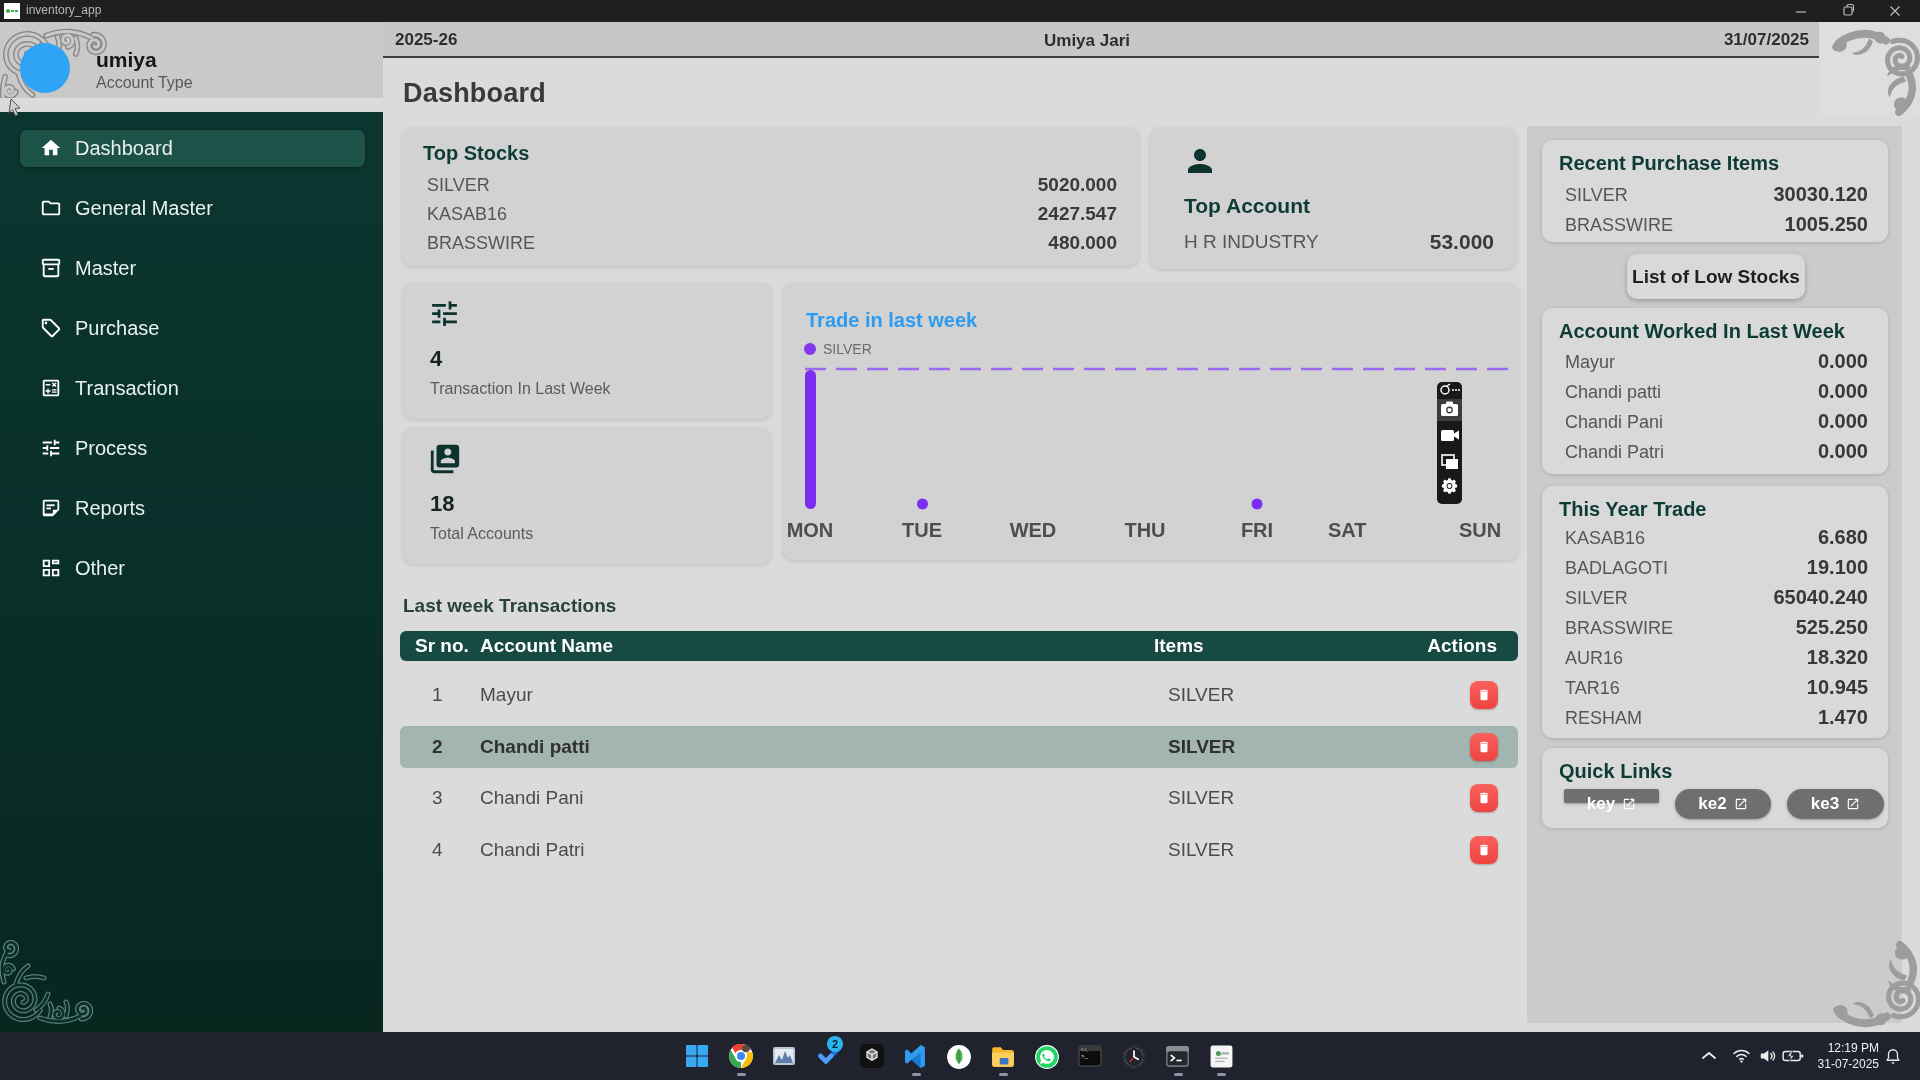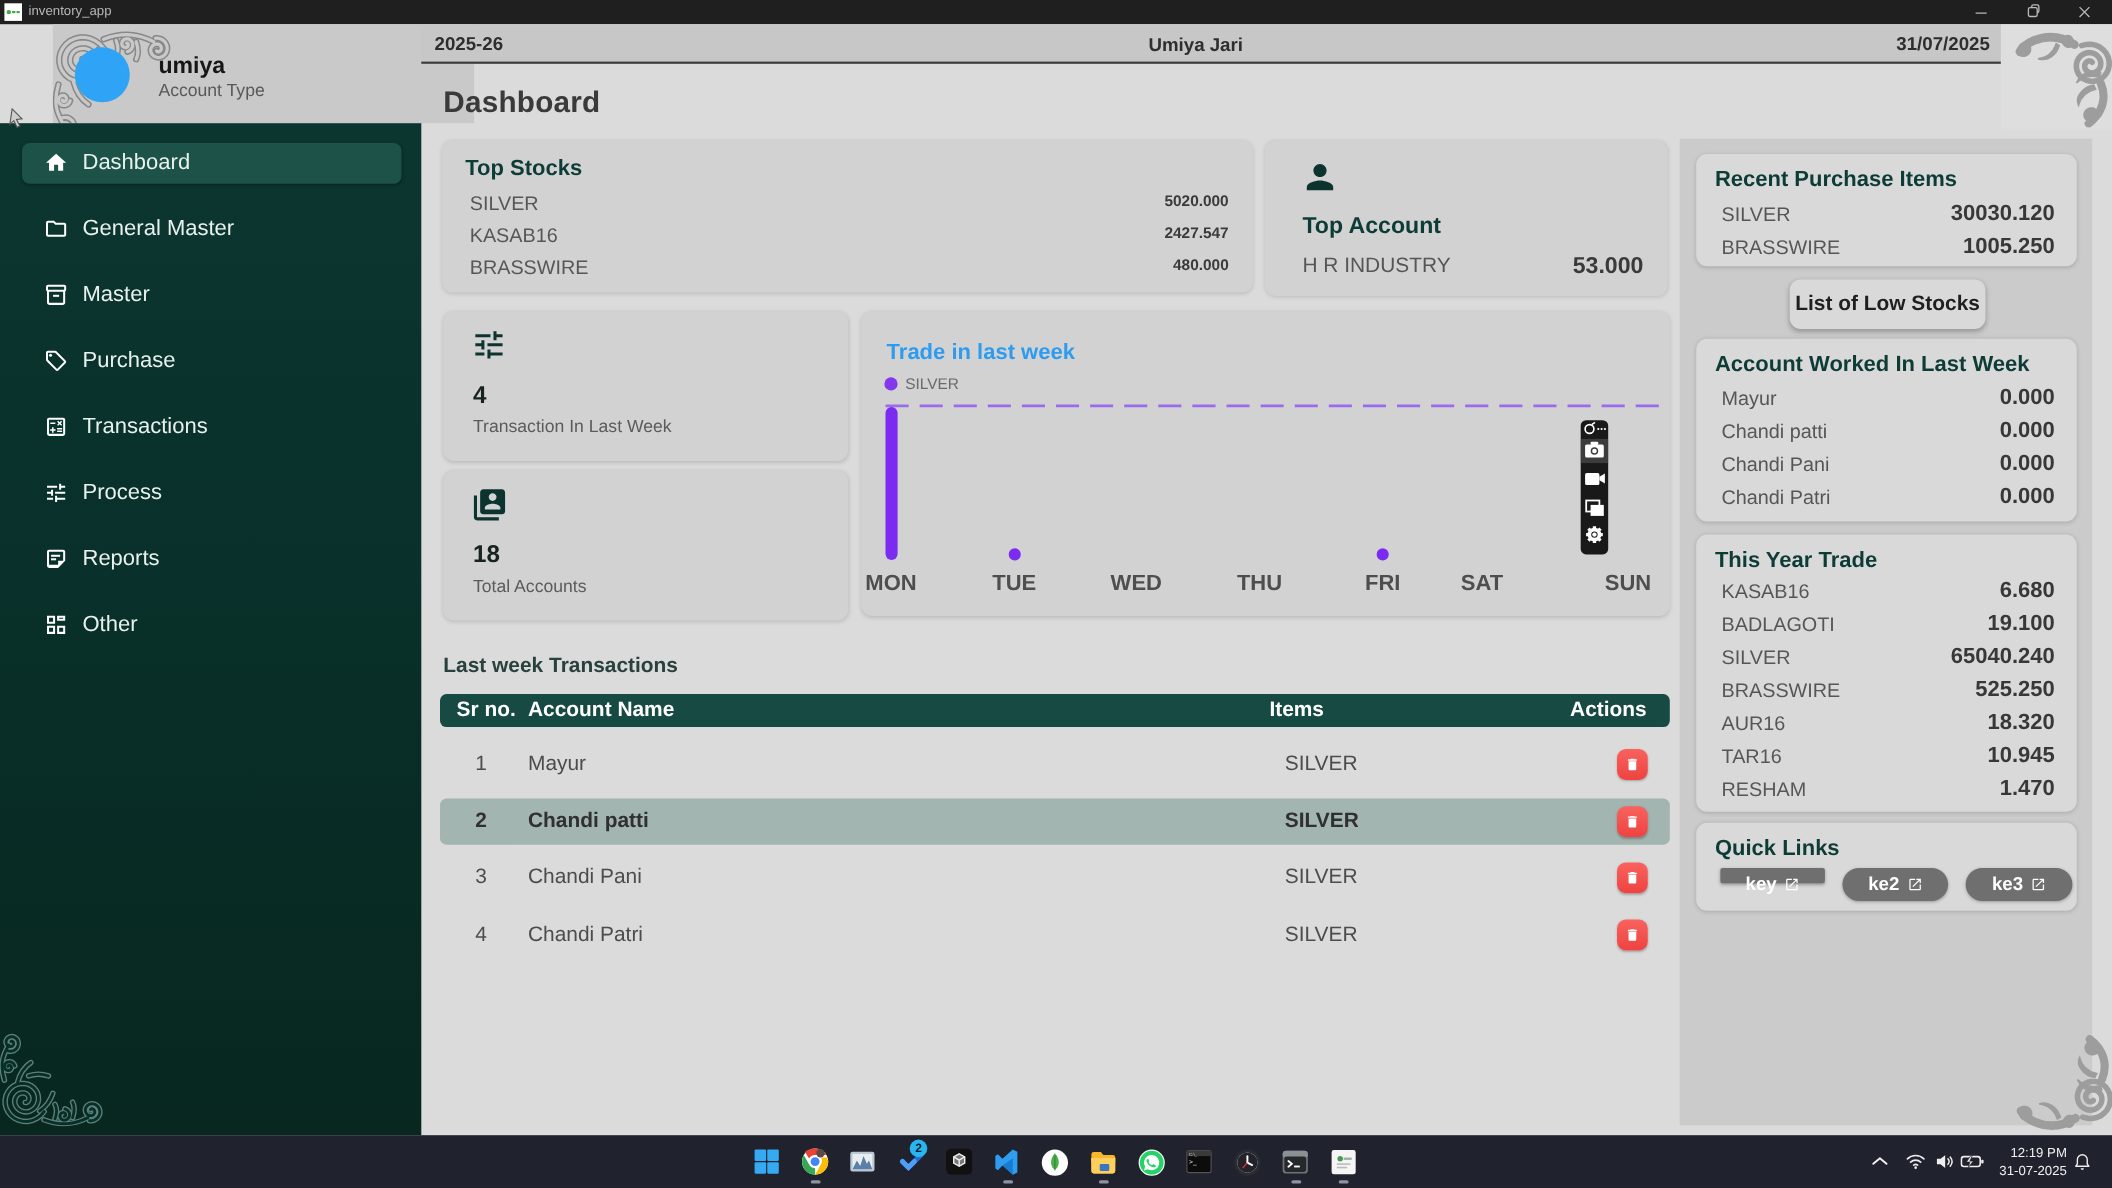--- a/index.html
+++ b/index.html
@@ -1,39 +1,39 @@
 <!DOCTYPE html>
 <html><head><meta charset="utf-8">
 <style>
 *{margin:0;padding:0;box-sizing:border-box;font-family:"Liberation Sans",sans-serif;}
 html,body{width:1920px;height:1080px;overflow:hidden;background:#dbdbdb;}
 .abs{position:absolute;}
 #titlebar{position:absolute;left:0;top:0;width:1920px;height:22px;background:#1f1f1f;}
 #titlebar .tl{position:absolute;left:26px;top:3px;font-size:12px;color:#b7b7b7;}
 #appico{position:absolute;left:4px;top:3px;width:16px;height:16px;background:#fff;}
 #sidebar{position:absolute;left:0;top:112px;width:383px;height:920px;background:linear-gradient(180deg,#0b362f 0%,#09302a 45%,#07271f 100%);}
-#phead{position:absolute;left:0;top:22px;width:383px;height:90px;background:#c9c9c9;overflow:hidden;margin-left:48px;}
+#phead{position:absolute;left:0;top:22px;width:383px;height:76px;background:#c9c9c9;overflow:hidden;}
 #phead .nm{position:absolute;left:96px;top:26px;font-size:21px;font-weight:bold;color:#161616;}
 #phead .at{position:absolute;left:96px;top:52px;font-size:16px;color:#585858;}
 #avatar{position:absolute;left:20px;top:21px;width:50px;height:50px;border-radius:50%;background:#2fa4f6;}
 .mitem{position:absolute;left:20px;width:345px;height:37px;color:#e9f1ef;font-size:20px;}
 .mitem .lbl{position:absolute;left:55px;top:7px;}
 .mitem svg{position:absolute;left:20px;top:7px;}
 .mactive{background:#1d5249;border-radius:7px;box-shadow:0 1px 3px rgba(0,0,0,.35);}
 #topbar{position:absolute;left:383px;top:22px;width:1436px;height:36px;background:#c7c7c7;border-bottom:2px solid #3e3e3e;}
 #topbar .l{position:absolute;left:12px;top:8px;font-size:17px;font-weight:bold;color:#2e2e2e;}
 #topbar .c{position:absolute;left:661px;top:9px;font-size:17px;font-weight:bold;color:#2e2e2e;}
 #topbar .r{position:absolute;right:10px;top:8px;font-size:17px;font-weight:bold;color:#2e2e2e;}
 #ornTR{position:absolute;left:1819px;top:22px;width:101px;height:95px;background:#dedede;}
 h1.dash{position:absolute;left:403px;top:78px;font-size:27px;font-weight:bold;color:#3a3a3a;letter-spacing:.2px;}
 .card{position:absolute;background:#d2d2d2;border-radius:10px;box-shadow:0 1px 4px rgba(0,0,0,.14);}
 .ctitle{position:absolute;left:21px;top:14px;font-size:20px;font-weight:bold;color:#0d3b36;}
 .crow{position:absolute;left:25px;right:22px;height:24px;}
 .crow .k{position:absolute;left:0;top:0;font-size:18px;color:#565656;}
-.crow .v{position:absolute;right:0;top:-1px;font-size:14px;font-weight:bold;color:#3a3a3a;}
+.crow .v{position:absolute;right:0;top:-1px;font-size:19px;font-weight:bold;color:#3a3a3a;}
 .statnum{position:absolute;left:27px;font-size:22px;font-weight:bold;color:#16231f;}
 .statlbl{position:absolute;left:27px;font-size:16px;color:#5b5b5b;}
 #rpanel{position:absolute;left:1527px;top:126px;width:375px;height:897px;background:#cbcbcb;}
 .rcard{position:absolute;left:15px;width:346px;background:#d9d9d9;border-radius:10px;box-shadow:0 1px 4px rgba(0,0,0,.16);}
 .rcard .t{position:absolute;left:17px;top:12px;font-size:20px;font-weight:bold;color:#0d3b36;}
 .rrow{position:absolute;left:23px;right:20px;height:24px;}
 .rrow .k{position:absolute;left:0;top:0;font-size:18px;color:#565656;}
 .rrow .v{position:absolute;right:0;top:-2px;font-size:20px;font-weight:bold;color:#383838;}
 #taskbar{position:absolute;left:0;top:1032px;width:1920px;height:48px;background:#20222e;}
 </style></head><body>
@@ -112,21 +112,21 @@
       <svg width="22" height="22" viewBox="0 0 24 24">
         <path d="M21.41 11.58l-9-9C12.05 2.22 11.55 2 11 2H4c-1.1 0-2 .9-2 2v7c0 .55.22 1.05.59 1.42l9 9c.36.36.86.58 1.41.58.55 0 1.05-.22 1.41-.59l7-7c.37-.36.59-.86.59-1.41 0-.55-.23-1.06-.59-1.42zM13 20.01L4 11V4h7v-.01l9 9-7 7.02z" fill="#fff"></path>
         <circle cx="6.5" cy="6.5" r="1.5" fill="#fff"></circle>
       </svg>
       <span class="lbl">Purchase</span>
     </div>
     <div class="mitem" style="top:258px">
       <svg width="22" height="22" viewBox="0 0 24 24">
         <path d="M19 3H5c-1.1 0-2 .9-2 2v14c0 1.1.9 2 2 2h14c1.1 0 2-.9 2-2V5c0-1.1-.9-2-2-2zm0 16H5V5h14v14zM6.25 7.72h5v1.5h-5zM13 15.75h5v1.5h-5zm0-2.5h5v1.5h-5zM8 18h1.5v-2h2v-1.5h-2v-2H8v2H6V16h2zm6.09-7.05l1.41-1.41 1.41 1.41 1.06-1.06-1.41-1.42 1.41-1.41L16.91 6 15.5 7.41 14.09 6l-1.06 1.06 1.41 1.41-1.41 1.42z" fill="#fff"></path>
       </svg>
-      <span class="lbl">Transactions</span>
+      <span class="lbl">Transaction</span>
     </div>
     <div class="mitem" style="top:318px">
       <svg width="22" height="22" viewBox="0 0 24 24">
         <path d="M3 17v2h6v-2H3zM3 5v2h10V5H3zm10 16v-2h8v-2h-8v-2h-2v6h2zM7 9v2H3v2h4v2h2V9H7zm14 4v-2H11v2h10zm-6-4h2V7h4V5h-4V3h-2v6z" fill="#fff"></path>
       </svg>
       <span class="lbl">Process</span>
     </div>
     <div class="mitem" style="top:378px">
       <svg width="22" height="22" viewBox="0 0 24 24">
         <path d="M19 3H5c-1.1 0-2 .9-2 2v14c0 1.1.9 2 2 2h9l7-7V5c0-1.1-.9-2-2-2zm-5 15H5V5h14v9h-5v4z" fill="#fff"></path>

